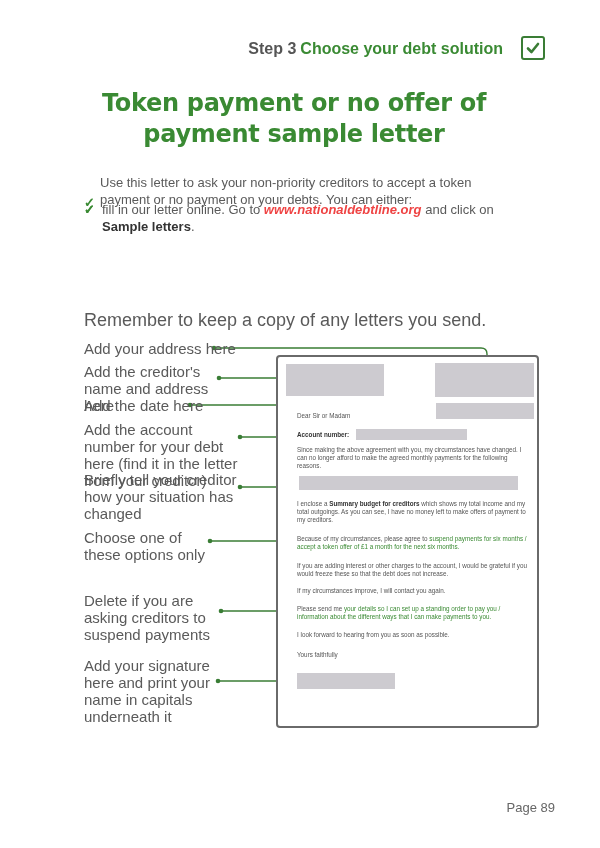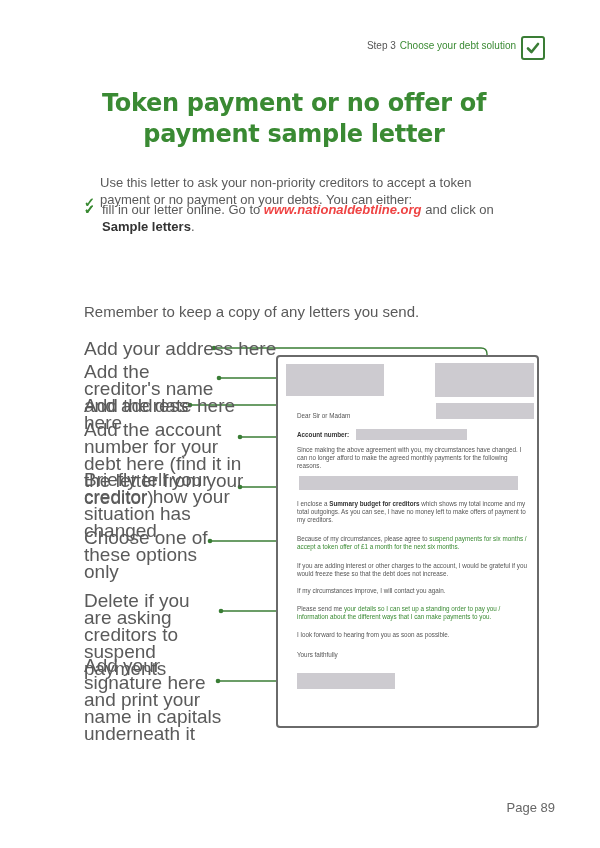--- a/index.html
+++ b/index.html
@@ -1,29 +1,29 @@
 <!DOCTYPE html>
 <html><head>
 <meta charset="utf-8">
 <style>
   html,body{margin:0;padding:0;background:#fff;}
   body{width:600px;height:848px;position:relative;overflow:hidden;font-family:"Liberation Sans",sans-serif;color:#555;}
-  .step{position:absolute;top:40px;right:84px;font-size:10px;color:#555;white-space:nowrap;}
+  .step{position:absolute;top:40px;right:97px;font-size:16px;color:#555;white-space:nowrap;font-weight:bold;}
   .step .green{color:#3a8a33;margin-left:4px;}
   .checkbox{position:absolute;top:36px;left:521px;width:20px;height:20px;border:2px solid #3a7d35;border-radius:3px;display:flex;align-items:center;justify-content:center;}
   .checkbox svg{width:14px;height:14px;}
   h1{position:absolute;left:84px;top:88px;margin:0;width:420px;font-family:"DejaVu Sans",sans-serif;font-weight:bold;font-size:24px;line-height:31px;color:#3a8a33;letter-spacing:-0.3px;text-align:center;}
   .intro{position:absolute;left:84px;top:158px;width:420px;font-size:13px;line-height:17px;color:#5a5a5a;margin:16px;}
   .bullets{position:absolute;left:84px;top:194px;width:420px;list-style:none;margin:0;padding:0;font-size:13px;line-height:17px;color:#5a5a5a;}
   .bullets li{position:relative;padding-left:18px;margin-bottom:7px;}
   .bullets .tick{position:absolute;left:0;top:0;color:#3a8a33;font-weight:bold;}
   .link{color:#ef4444;font-weight:bold;font-style:italic;}
   .bold{color:#333;font-weight:bold;}
-  .remember{position:absolute;left:84px;top:303px;font-size:15px;color:#5a5a5a;margin:0;}
-  .label{position:absolute;left:84px;font-size:19px;line-height:17px;color:#5a5a5a;margin:0;}
+  .remember{position:absolute;left:84px;top:310px;font-size:18px;color:#5a5a5a;margin:0;}
+  .label{position:absolute;left:84px;font-size:15px;line-height:17px;color:#5a5a5a;margin:0;}
   svg.lines{position:absolute;left:0;top:0;width:600px;height:848px;pointer-events:none;}
   .letter{position:absolute;left:276px;top:355px;width:263px;height:373px;border:2px solid #6a6a6a;border-radius:4px;box-sizing:border-box;background:#fff;}
   .ph{position:absolute;background:#cdcbd0;}
   .lt{position:absolute;left:19px;width:236px;font-size:6.3px;line-height:8px;color:#555;margin:0;}
   .lt .g{color:#3a8a33;}
   .lt b{color:#333;}
   .pagenum{position:absolute;right:45px;top:800px;font-size:13px;color:#666;}
 </style>
 </head>
 <body>

